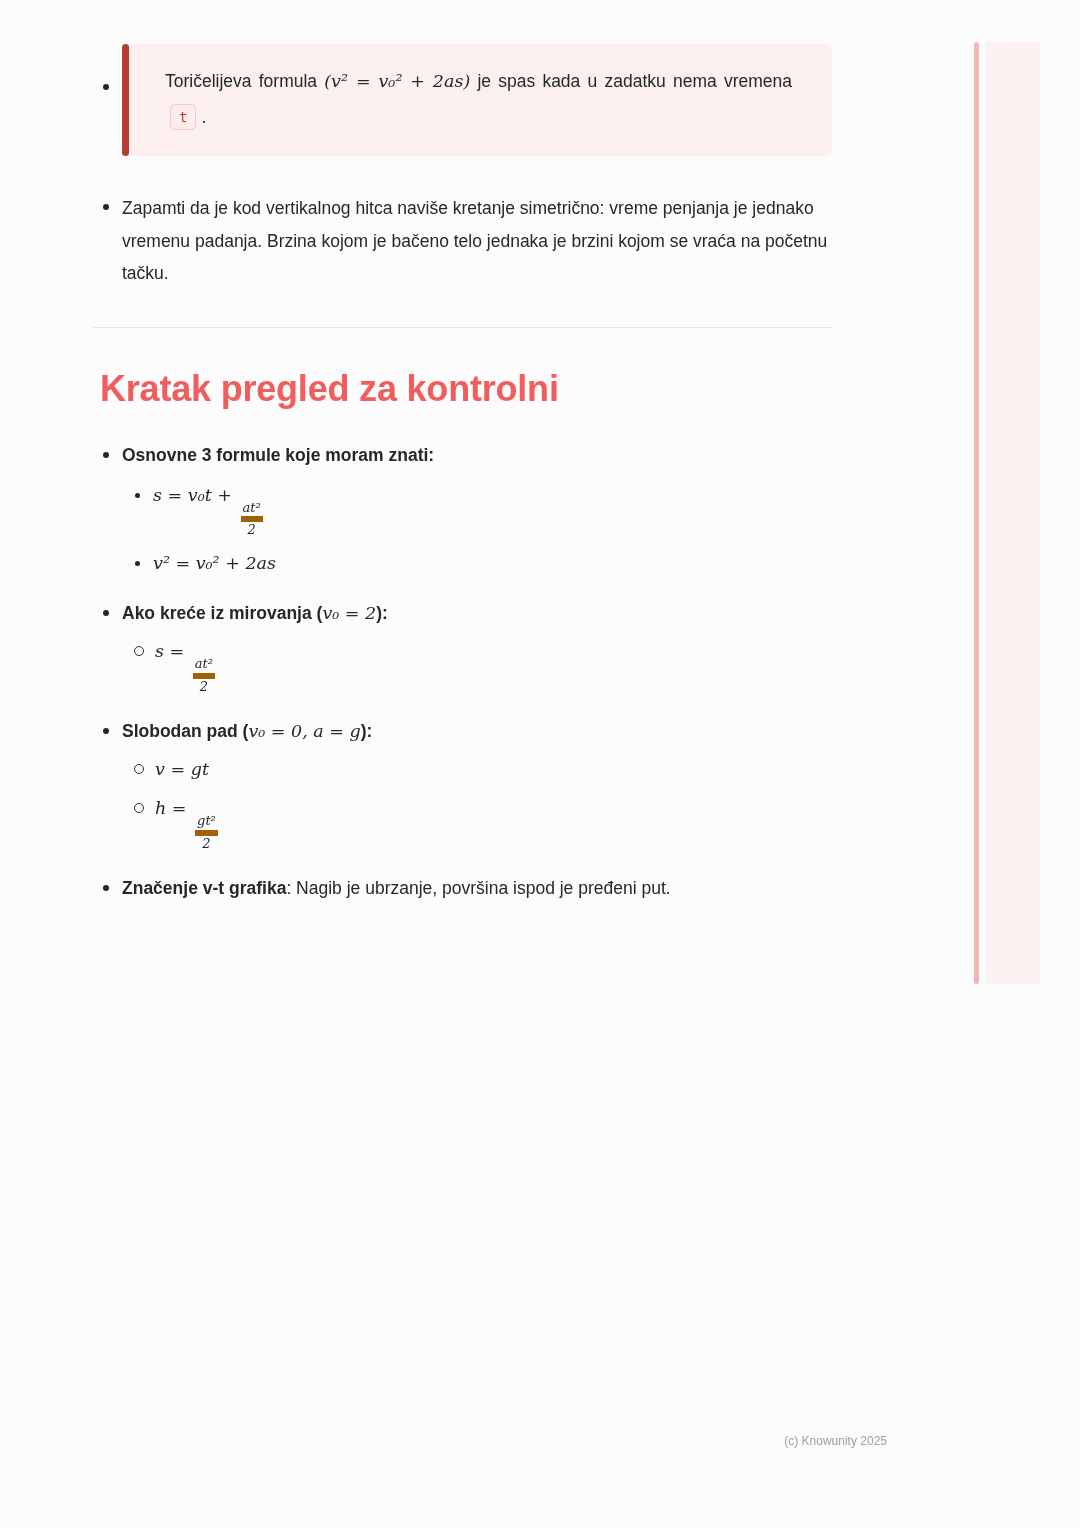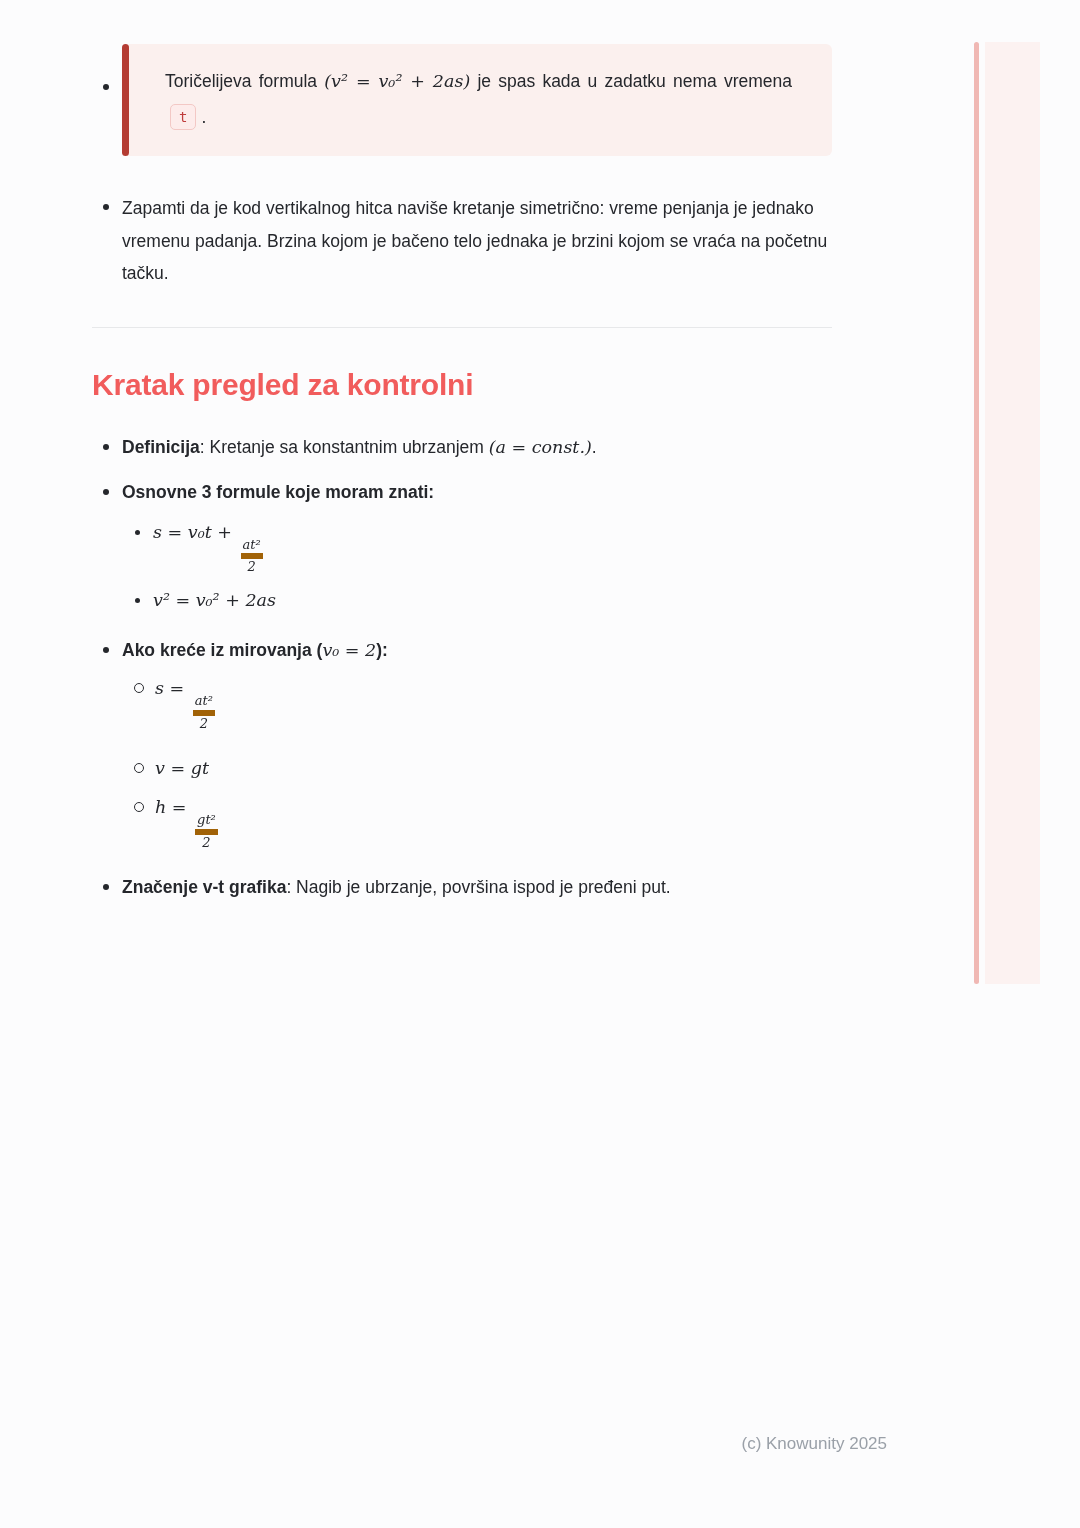--- a/index.html
+++ b/index.html
@@ -42,22 +42,22 @@
     padding: 19px 40px 21px 43px;
     font-size: 17.5px; line-height: 36px; text-align: justify;
   }
 
   .note-row { margin-top: 36px; }
   .note-row .li-text { line-height: 32.5px; }
 
   .divider { border: none; border-top: 1px solid #e7e8ea; margin: 37px 0 0 0; }
 
   .section-title {
-    margin: 40px 0 30px 0;
-    font-size: 30px; font-weight: 700; color: #f15c5c; letter-spacing: -0.2px;
+    margin: 40px 0 30px 8px;
+    font-size: 36px; font-weight: 700; color: #f15c5c; letter-spacing: -0.2px;
   }
 
   .li.top { margin-bottom: 15px; }
   .sublist { margin: 2px 0 20px 33px; }
   .sublist .li { margin-bottom: 9px; }
 
   strong { font-weight: 700; }
 
   
   .math {
@@ -86,21 +86,21 @@
     position: absolute; left: 974px; top: 42px; width: 5px; height: 942px;
     background: #f0b8b4; border-radius: 3px;
   }
   .edge-panel {
     position: absolute; left: 985px; top: 42px; width: 55px; height: 942px;
     background: #fcf2f1;
   }
 
   .footer {
     position: absolute; right: 64px; top: 1434px;
-    font-size: 17px; color: #9aa0a8; white-space: nowrap;
+    font-size: 12px; color: #9aa0a8; white-space: nowrap;
   }
 </style>
 </head>
 <body>
 
 <div class="page">
   <div class="content">
 
     <div class="callout-row">
       <span class="bullet-dot"></span>
@@ -112,24 +112,20 @@
 
     <div class="li top note-row">
       <span class="bullet-dot"></span>
       <div class="li-text">Zapamti da je kod vertikalnog hitca naviše kretanje simetrično: vreme penjanja je jednako vremenu padanja. Brzina kojom je bačeno telo jednaka je brzini kojom se vraća na početnu tačku.</div>
     </div>
 
     <hr class="divider">
 
     <h2 class="section-title">Kratak pregled za kontrolni</h2>
 
-    <div class="li top">
-      <span class="bullet-dot"></span>
-      <div class="li-text"><strong>Definicija</strong><span>: Kretanje sa konstantnim ubrzanjem </span><span class="math">(a = const.)</span><span>.</span></div>
-    </div>
 
     <div class="li top" style="margin-bottom:10px">
       <span class="bullet-dot"></span>
       <div class="li-text"><strong>Osnovne 3 formule koje moram znati:</strong></div>
     </div>
     <div class="sublist">
       <div class="li formula-row">
         <span class="bullet-dot small"></span>
         <div class="li-text"><span class="math">s = v₀t + </span><span class="frac math">
               <span class="num">at²</span>
@@ -149,20 +145,24 @@
     <div class="sublist">
       <div class="li formula-row">
         <span class="bullet-circle"></span>
         <div class="li-text"><span class="math">s = </span><span class="frac math">
               <span class="num">at²</span>
               <span class="den">2</span>
             </span></div>
       </div>
     </div>
 
+    <div class="li top" style="margin-bottom:8px">
+      <span class="bullet-dot"></span>
+      <div class="li-text"><strong>Slobodan pad (</strong><span class="math">v₀ = 0, a = g</span><strong>):</strong></div>
+    </div>
     <div class="sublist">
       <div class="li formula-row">
         <span class="bullet-circle"></span>
         <div class="li-text math">v = gt</div>
       </div>
       <div class="li formula-row">
         <span class="bullet-circle"></span>
         <div class="li-text"><span class="math">h = </span><span class="frac math">
               <span class="num">gt²</span>
               <span class="den">2</span>

